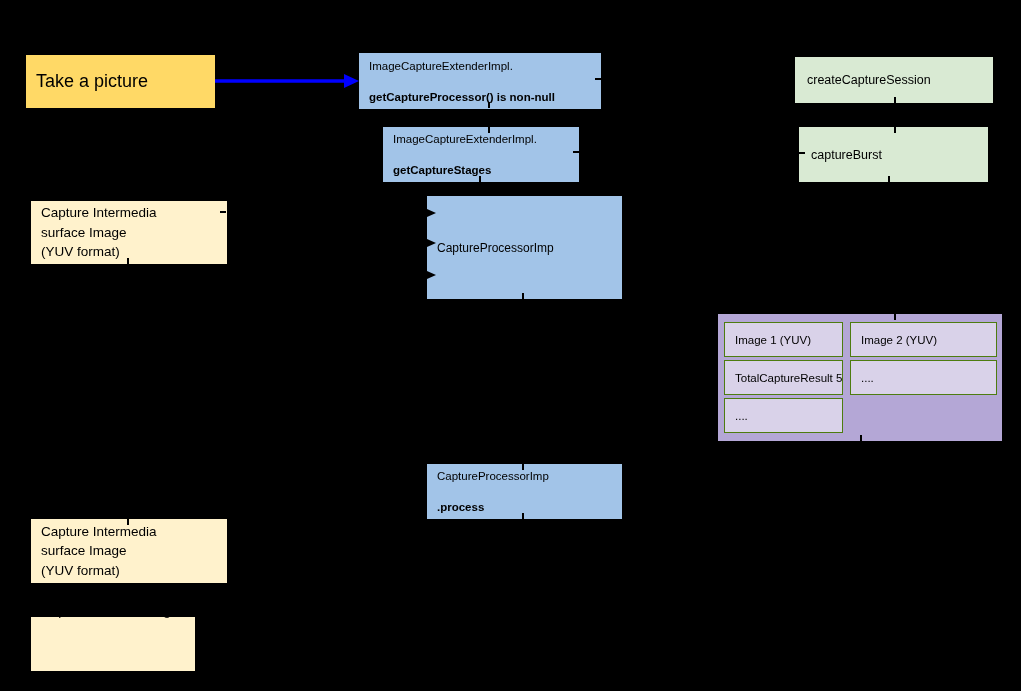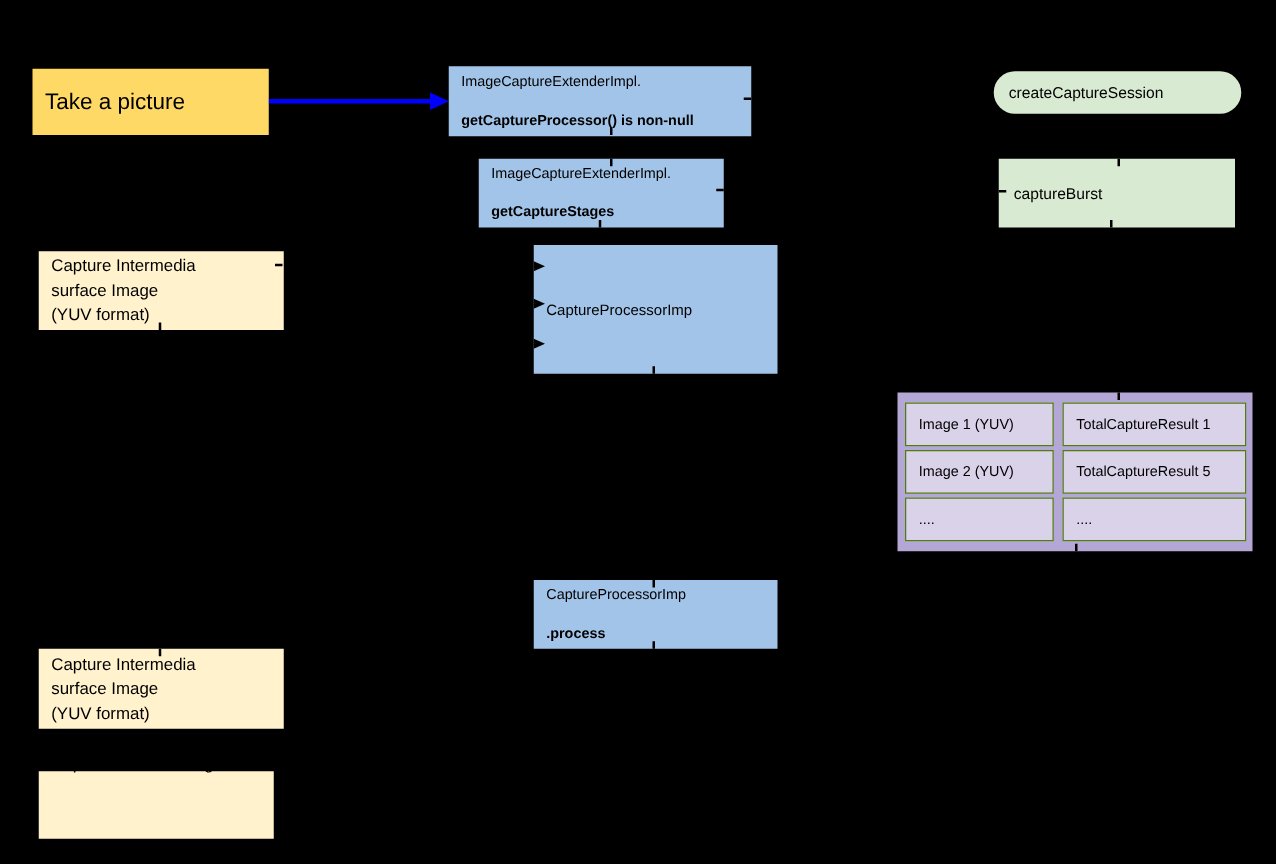--- a/index.html
+++ b/index.html
@@ -19,27 +19,27 @@
     font-family:"Liberation Sans", sans-serif;color:var(--text);overflow:hidden;
   }
   .box{
     position:absolute;display:flex;flex-direction:column;justify-content:center;
     align-items:flex-start;box-sizing:border-box;padding:4px 10px;
   }
   .box span{display:block;white-space:nowrap;}
   .b-take   {left:26px;  top:55px;  width:189px; height:53px; background:var(--action-yellow);  font-size:18px;}
   .b-blue1  {left:359px; top:53px;  width:242px; height:56px; background:var(--process-blue); font-size:11.5px; line-height:16px;}
   .b-blue2  {left:383px; top:127px; width:196px; height:55px; background:var(--process-blue); font-size:11.5px; line-height:16px;}
-  .b-green1 {left:795px; top:57px;  width:198px; height:34px; background:var(--camera-green); font-size:12.5px; padding-left:12px;border-radius:17px;}
+  .b-green1 {left:795px; top:57px;  width:198px; height:46px; background:var(--camera-green); font-size:12.5px; padding-left:12px;}
   .b-green2 {left:799px; top:127px; width:189px; height:55px; background:var(--camera-green); font-size:12.5px; padding-left:12px;}
   .b-yel1   {left:31px;  top:201px; width:196px; height:63px; background:var(--surface-yellow); font-size:13.5px; line-height:19.5px;}
   .b-bigblue{left:427px; top:196px; width:195px; height:103px;background:var(--process-blue); font-size:12px;}
   .b-proc   {left:427px; top:464px; width:195px; height:55px; background:var(--process-blue); font-size:11.5px; line-height:16px;}
   .b-yel2   {left:31px;  top:519px; width:196px; height:64px; background:var(--surface-yellow); font-size:13.5px; line-height:19.5px;}
-  .b-yel3   {left:31px;  top:617px; width:188px; height:54px; background:var(--surface-yellow); font-size:13.5px; line-height:19.5px;gap:48px;}
+  .b-yel3   {left:31px;  top:617px; width:164px; height:54px; background:var(--surface-yellow); font-size:13.5px; line-height:19.5px;gap:48px;}
   .bold{font-weight:bold;margin-top:15px;}
   .arrow{position:absolute;left:215px;top:73px;}
 
   .ptable{
     position:absolute;left:718px;top:314px;width:284px;height:127px;
     background:var(--table-purple);box-sizing:border-box;
     display:grid;grid-template-columns:119px 147px;grid-auto-rows:35px;
     column-gap:7px;row-gap:3px;padding:8px 0 0 6px;
   }
   .pcell{
@@ -93,21 +93,20 @@
     <span>surface Image</span>
     <span>(YUV format)</span>
   </div>
 
   <div class="box b-bigblue">
     <span>CaptureProcessorImp</span>
   </div>
 
   <div class="ptable">
     <div class="pcell">Image 1 (YUV)</div>
-    <div class="pcell">TotalCaptureResult 1</div>
     <div class="pcell">Image 2 (YUV)</div>
     <div class="pcell">TotalCaptureResult 5</div>
     <div class="pcell">....</div>
     <div class="pcell">....</div>
   </div>
 
   <div class="box b-proc">
     <span>CaptureProcessorImp</span>
     <span class="bold">.process</span>
   </div>

